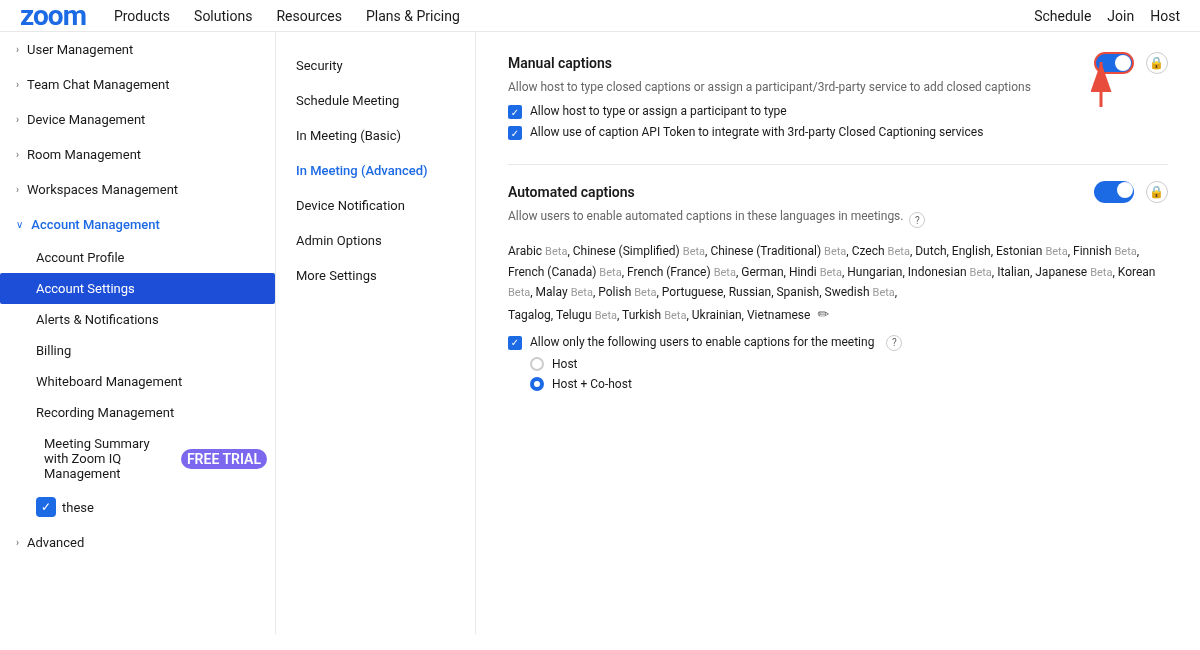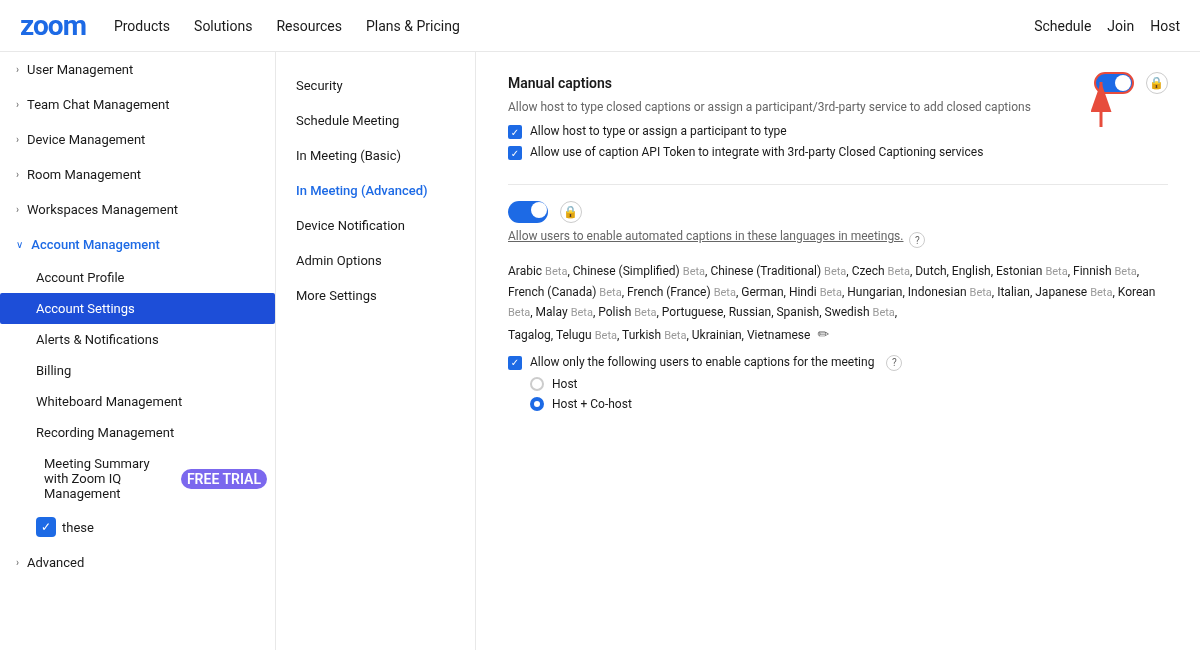--- a/index.html
+++ b/index.html
@@ -1,19 +1,19 @@
 <!DOCTYPE html>
 <html><head>
   <meta charset="utf-8">
   <style>
     * { box-sizing: border-box; margin: 0; padding: 0; }
     body { font-family: -apple-system, BlinkMacSystemFont, 'Segoe UI', Roboto, sans-serif; font-size: 13px; color: #1a1a1a; background: #fff; width: 1200px; height: 650px; overflow: hidden; }
 
     
-    .topnav { display: flex; align-items: center; height: 52px; padding: 0 20px; border-bottom: 1px solid #e8e8e8; gap: 28px; }
+    .topnav { display: flex; align-items: center; height: 32px; padding: 0 20px; border-bottom: 1px solid #e8e8e8; gap: 28px; }
     .topnav-logo { color: #1d6ae5; font-size: 28px; font-weight: 700; letter-spacing: -1px; }
     .topnav-links { display: flex; gap: 24px; flex: 1; }
     .topnav-link { color: #1a1a1a; font-size: 14px; cursor: pointer; }
     .topnav-actions { display: flex; gap: 16px; margin-left: auto; }
     .topnav-action { color: #1a1a1a; font-size: 14px; cursor: pointer; }
 
     
     .layout { display: flex; height: calc(650px - 48px); }
 
     
@@ -168,25 +168,26 @@
       <div class="checkbox-row">
         <div class="checkbox-blue">✓</div>
         <span class="checkbox-text">Allow use of caption API Token to integrate with 3rd-party Closed Captioning services</span>
       </div>
     </div>
 
     <hr class="divider">
 
     <div class="setting-row">
       <div class="setting-header">
+        <span class="setting-title">Automated captions</span>
         <div class="toggle on-noborder" title="Toggle automated captions"></div>
         <div class="lock-icon">🔒</div>
       </div>
       <div style="display:flex;align-items:center;gap:6px;margin-bottom:10px;">
-        <span class="setting-desc" style="margin-bottom:8px;text-decoration:underline;">Allow users to enable automated captions in these languages in meetings.</span>
+        <span class="setting-desc" style="margin-bottom:8px;">Allow users to enable automated captions in these languages in meetings.</span>
         <div class="question-icon">?</div>
       </div>
 
       <div class="lang-list">
         Arabic <span class="lang-beta">Beta</span>,
         Chinese (Simplified) <span class="lang-beta">Beta</span>,
         Chinese (Traditional) <span class="lang-beta">Beta</span>,
         Czech <span class="lang-beta">Beta</span>,
         Dutch, English,
         Estonian <span class="lang-beta">Beta</span>,

